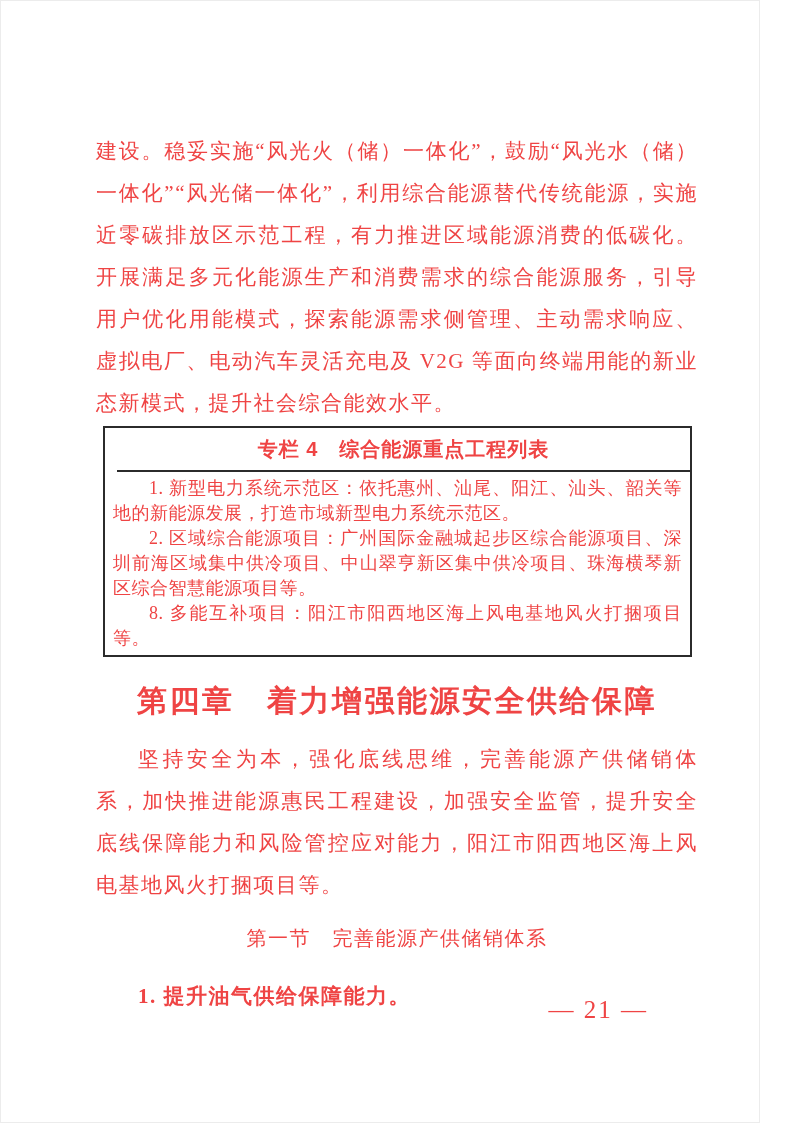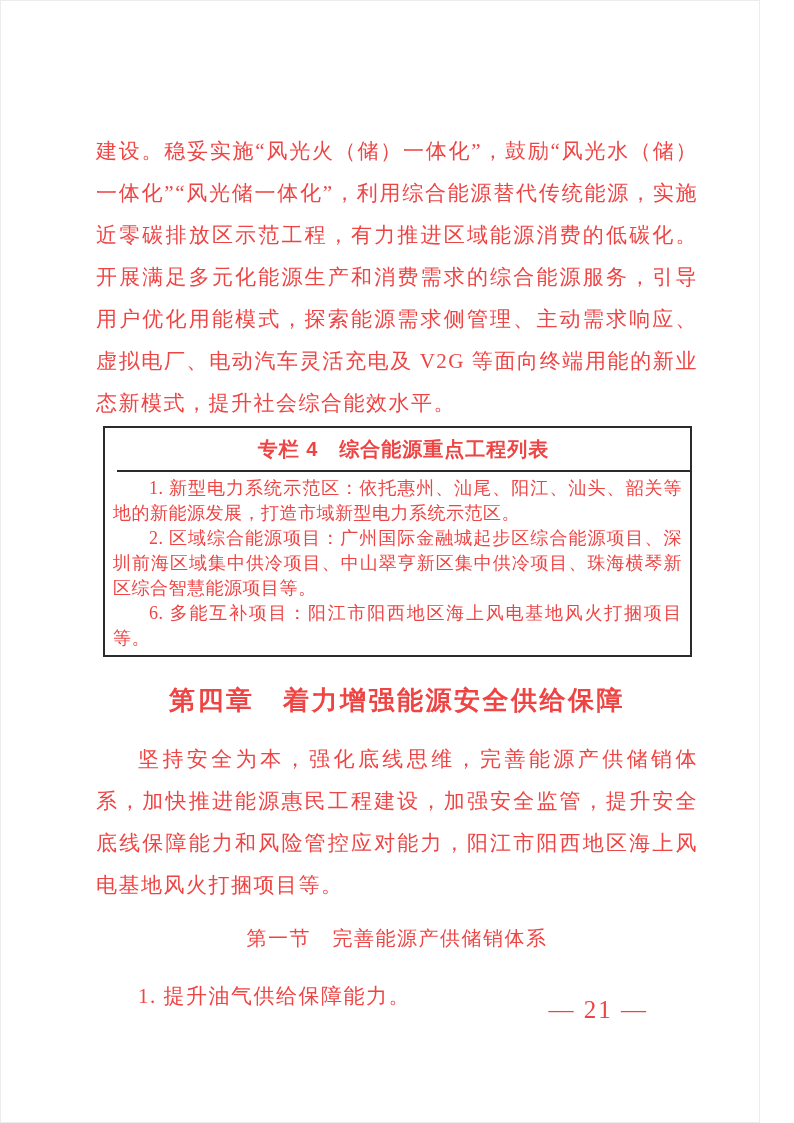--- a/index.html
+++ b/index.html
@@ -46,39 +46,39 @@
     font-size: 18px;
     line-height: 25px;
     text-align: justify;
   }
   .box-item {
     margin: 0;
     text-indent: 2em;
     letter-spacing: 0.5px;
   }
   .chapter-heading {
-    font-size: 26px;
+    font-size: 30px;
     font-weight: bold;
     letter-spacing: 2.5px;
     text-align: center;
     line-height: 40px;
     margin: 24px 0 17px 0;
   }
   .section-heading {
     font-family: "Liberation Sans", "DejaVu Sans", sans-serif;
     font-size: 20px;
     font-weight: normal;
     letter-spacing: 1.5px;
     text-align: center;
     line-height: 32px;
     margin: 16px 0 0 0;
   }
   .numbered-heading {
     font-size: 21px;
-    font-weight: normal;
+    font-weight: bold;
     letter-spacing: 1.5px;
     line-height: 32px;
     text-indent: 2em;
     margin: 26px 0 0 0;
   }
   .para-2 { margin-top: 14px; }
   .page-number {
     position: absolute;
     top: 998px;
     right: 112px;
@@ -93,21 +93,21 @@
 <div class="page">
   <div class="content">
 
     <p class="body-text">建设。稳妥实施“风光火（储）一体化”，鼓励“风光水（储）一体化”“风光储一体化”，利用综合能源替代传统能源，实施近零碳排放区示范工程，有力推进区域能源消费的低碳化。开展满足多元化能源生产和消费需求的综合能源服务，引导用户优化用能模式，探索能源需求侧管理、主动需求响应、虚拟电厂、电动汽车灵活充电及 V2G 等面向终端用能的新业态新模式，提升社会综合能效水平。</p>
 
     <section class="column-box">
       <div class="box-title">专栏 4　综合能源重点工程列表</div>
       <div class="box-body">
         <p class="box-item">1. 新型电力系统示范区：依托惠州、汕尾、阳江、汕头、韶关等地的新能源发展，打造市域新型电力系统示范区。</p>
         <p class="box-item">2. 区域综合能源项目：广州国际金融城起步区综合能源项目、深圳前海区域集中供冷项目、中山翠亨新区集中供冷项目、珠海横琴新区综合智慧能源项目等。</p>
-        <p class="box-item">6. 多能互补项目：阳江市阳西地区海上风电基地风火打捆项目等。</p>
+        <p class="box-item">8. 多能互补项目：阳江市阳西地区海上风电基地风火打捆项目等。</p>
       </div>
     </section>
 
     <h1 class="chapter-heading">第四章　着力增强能源安全供给保障</h1>
 
     <p class="body-text indent para-2">坚持安全为本，强化底线思维，完善能源产供储销体系，加快推进能源惠民工程建设，加强安全监管，提升安全底线保障能力和风险管控应对能力，阳江市阳西地区海上风电基地风火打捆项目等。</p>
 
     <h2 class="section-heading">第一节　完善能源产供储销体系</h2>
 
     <p class="numbered-heading">1. 提升油气供给保障能力。</p>

